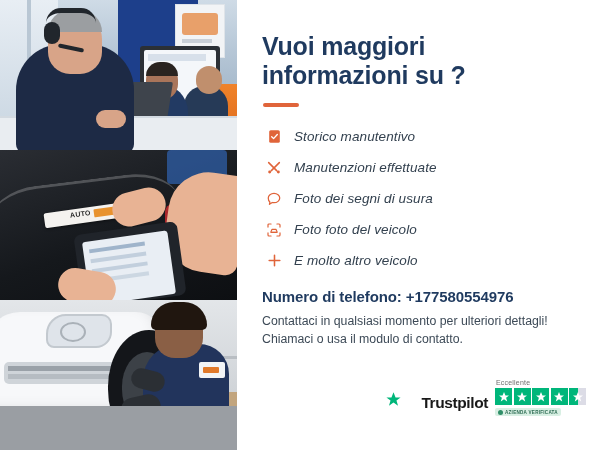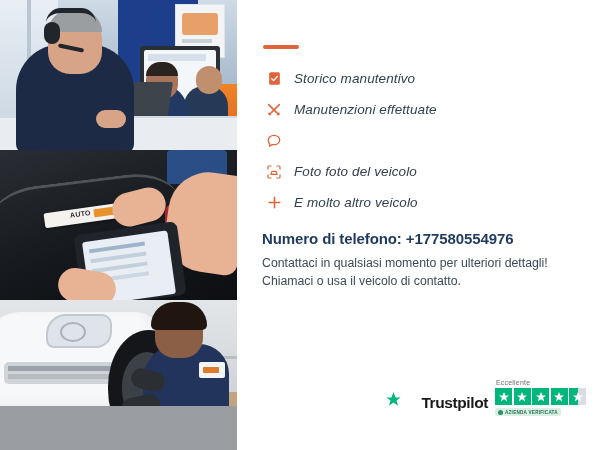--- a/index.html
+++ b/index.html
@@ -186,20 +186,22 @@
         <div class="mglove"></div>
       <div class="lift2"></div>
         <div class="lift"></div>
     </div>
 
   </div>
 
   <div class="content">
     <div class="inner">
 
+      <h1 class="headline">Vuoi maggiori
+informazioni su ?</h1>
       <div class="accent"></div>
 
       <ul class="features">
 
         <li class="feature">
           <span class="fic">
             <svg width="15" height="15" viewBox="0 0 24 24">
                 <rect x="3.5" y="2" width="17" height="20" rx="2.5" fill="#e0643a"></rect>
                 <path d="M7.5 12.4l3 3 6-6.6" stroke="#fff" stroke-width="2.1" fill="none" stroke-linecap="round" stroke-linejoin="round"></path>
               </svg>
@@ -218,20 +220,21 @@
           </span>
           <span class="flabel">Manutenzioni effettuate</span>
         </li>
 
         <li class="feature">
           <span class="fic">
             <svg width="16" height="16" viewBox="0 0 24 24" stroke="#e0643a" stroke-width="1.9" fill="none">
                 <path d="M12 3.6c4.8 0 8.6 3.1 8.6 7s-3.8 7-8.6 7a10 10 0 0 1-2.6-.34L5.2 20l.6-3.4C4 15.3 3.4 13.5 3.4 10.6c0-3.9 3.8-7 8.6-7z" stroke-linejoin="round"></path>
               </svg>
           </span>
+          <span class="flabel">Foto dei segni di usura</span>
         </li>
 
         <li class="feature">
           <span class="fic">
             <svg width="16" height="16" viewBox="0 0 24 24" fill="none" stroke="#e0643a" stroke-width="1.8" stroke-linecap="round">
                 <path d="M3 7.6V4.4A1.4 1.4 0 0 1 4.4 3h3.2"></path>
                 <path d="M21 7.6V4.4A1.4 1.4 0 0 0 19.6 3h-3.2"></path>
                 <path d="M3 16.4v3.2A1.4 1.4 0 0 0 4.4 21h3.2"></path>
                 <path d="M21 16.4v3.2a1.4 1.4 0 0 1-1.4 1.4h-3.2"></path>
                 <path d="M6.6 14.4h10.8v2.1H6.6z" fill="#e0643a" stroke="none"></path>
@@ -247,21 +250,21 @@
                 <path d="M12 4.5v15M4.5 12h15"></path>
               </svg>
           </span>
           <span class="flabel">E molto altro veicolo</span>
         </li>
 
       </ul>
 
       <div class="phone">Numero di telefono: +177580554976</div>
       <div class="sub">Contattaci in qualsiasi momento per ulteriori dettagli!
-Chiamaci o usa il veicolo di contatto.</div>
+Chiamaci o usa il modulo di contatto.</div>
 
     </div>
 
     <div class="tp">
       <div class="tp-logo">
         <span>
           <svg width="17" height="17" viewBox="0 0 24 24">
               <path d="M12 1.8l2.9 7.2H22l-5.8 4.5 2.2 7.3L12 16.2 5.6 20.8l2.2-7.3L2 9h7.1z" fill="#00b67a"></path>
             </svg>
         </span>

